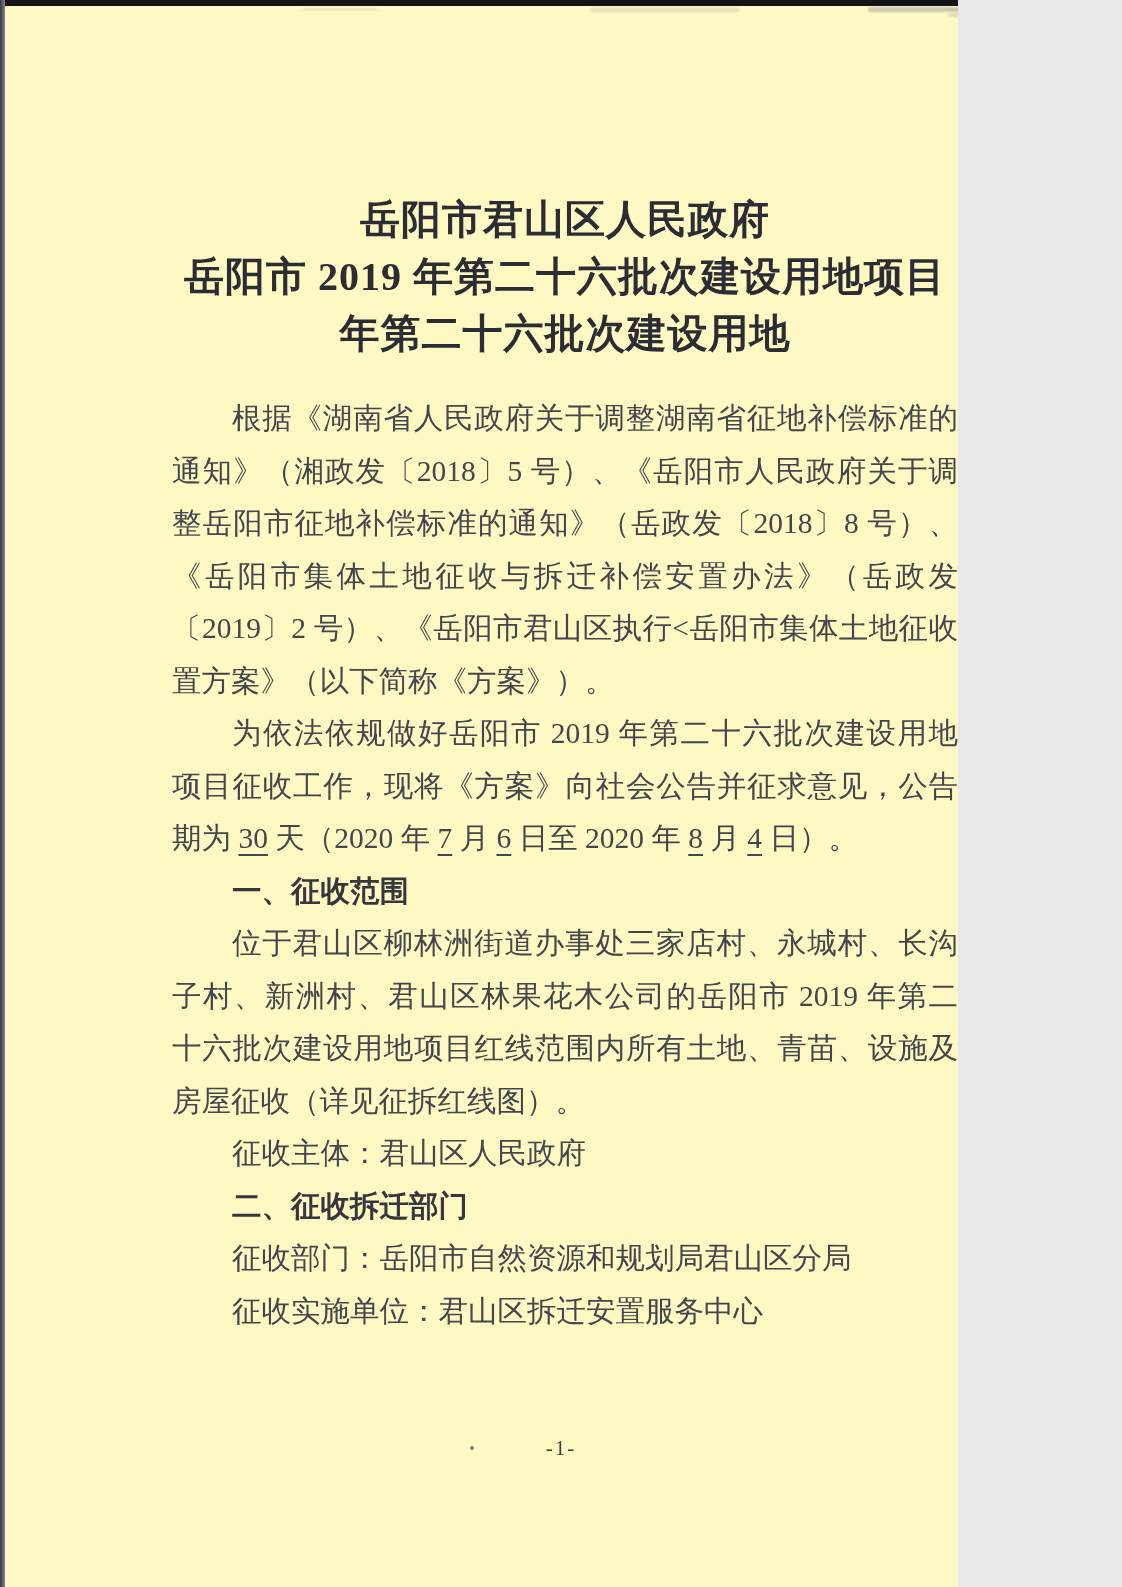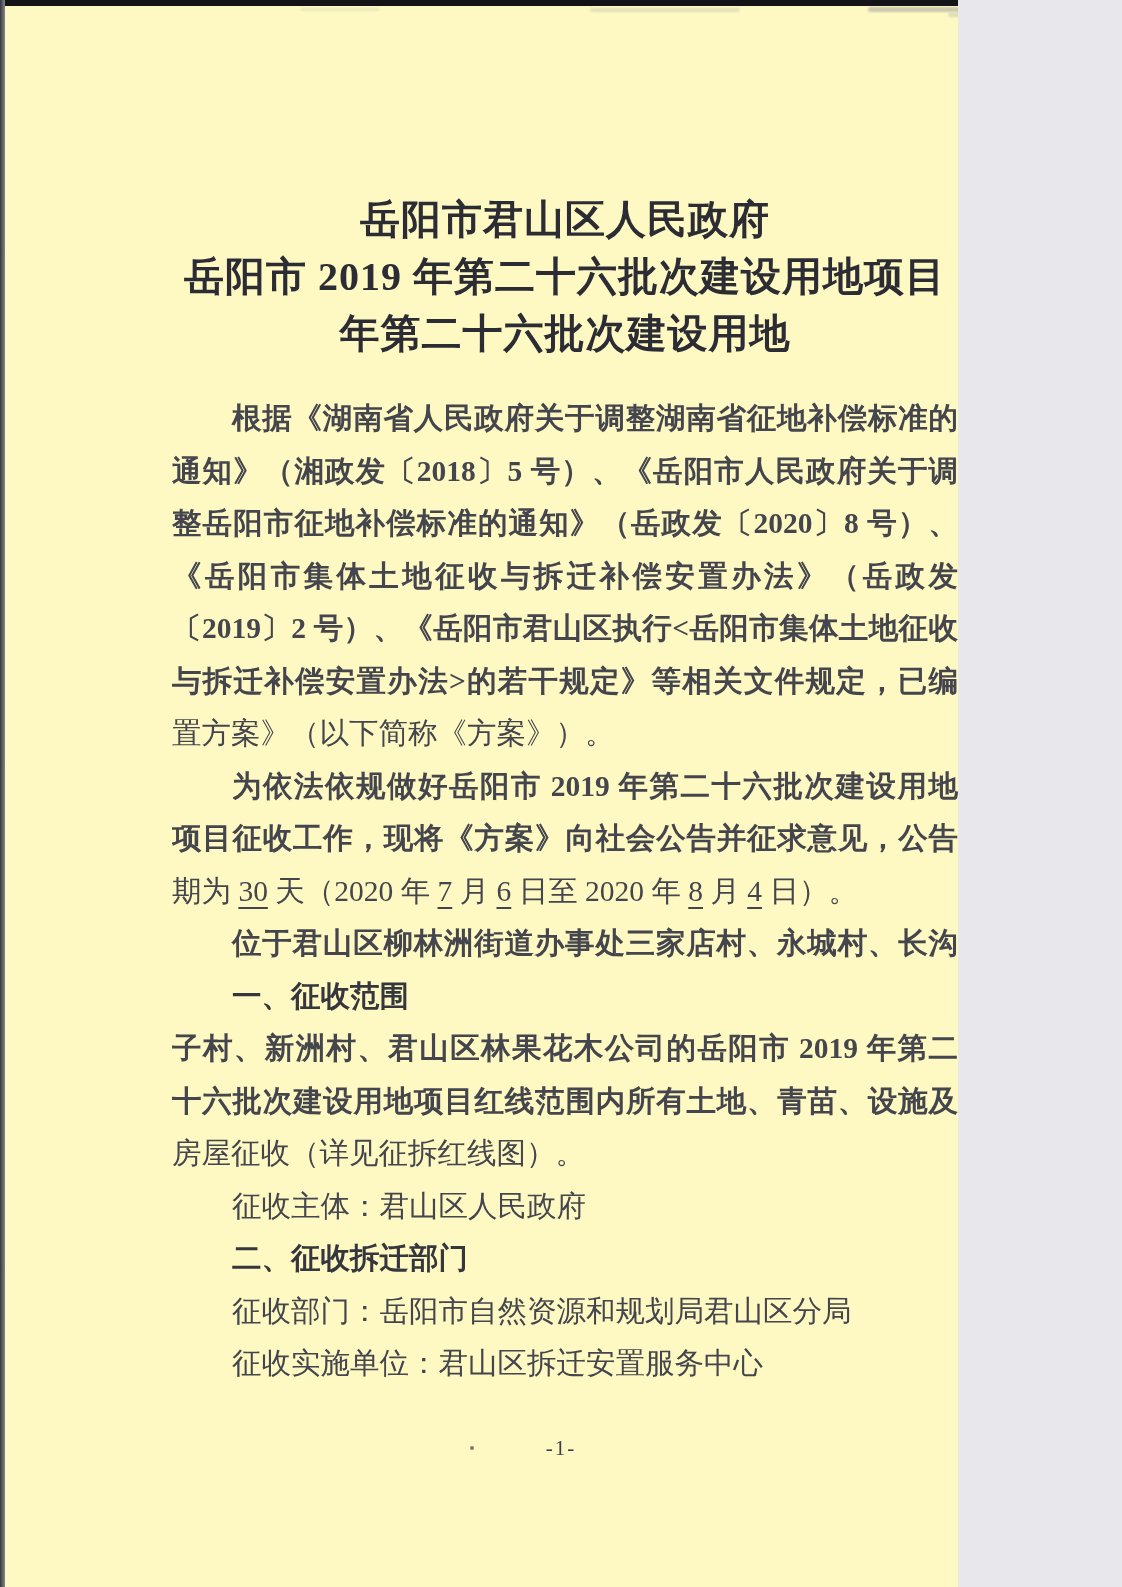--- a/index.html
+++ b/index.html
@@ -36,21 +36,21 @@
   .title-block {
     position: absolute; left: 172px; top: 191px; width: 786px;
     text-align: center; font-weight: 700; font-size: 40px; line-height: 57px;
     color: #2c2c34; letter-spacing: 1px;
   }
   .body-block {
     position: absolute; left: 172px; top: 392px; width: 786px;
     font-size: 29.5px; color: #45454d;
   }
   .line { height: 52.5px; line-height: 52.5px; overflow: hidden; }
-  .line.justify { text-align: justify; text-align-last: justify; -moz-text-align-last: justify; text-justify: inter-character; font-weight: bold; }
+  .line.justify { text-align: justify; text-align-last: justify; -moz-text-align-last: justify; text-justify: inter-character; }
   .line.indent { padding-left: 60px; }
   .line.bold { font-weight: 700; color: #36363e; }
   .u { text-decoration: underline; text-underline-offset: 6px; text-decoration-thickness: 1.5px; text-align: center; }
   .footer {
     position: absolute; left: 0; top: 1434px; width: 1122px;
     text-align: center; font-size: 21px; line-height: 28px;
     color: #3c3c44; letter-spacing: 2px;
   }
 </style>
 </head>
@@ -68,30 +68,29 @@
 
   <div class="title-block">
     <div>岳阳市君山区人民政府</div>
     <div>岳阳市 2019 年第二十六批次建设用地项目</div>
     <div>年第二十六批次建设用地</div>
   </div>
 
   <div class="body-block">
       <div class="line indent justify"><span>根据《湖南省人民政府关于调整湖南省征地补偿标准的</span></div>
       <div class="line justify"><span>通知》（湘政发〔2018〕5 号）、《岳阳市人民政府关于调</span></div>
-      <div class="line justify"><span>整岳阳市征地补偿标准的通知》（岳政发〔2020〕8 号）、</span></div>
+      <div class="line justify"><span>整岳阳市征地补偿标准的通知》（岳政发〔2018〕8 号）、</span></div>
       <div class="line justify"><span>《岳阳市集体土地征收与拆迁补偿安置办法》（岳政发</span></div>
       <div class="line justify"><span>〔2019〕2 号）、《岳阳市君山区执行&lt;岳阳市集体土地征收</span></div>
-      <div class="line justify"><span>与拆迁补偿安置办法&gt;的若干规定》等相关文件规定，已编</span></div>
       <div class="line"><span>置方案》（以下简称《方案》）。</span></div>
       <div class="line indent justify"><span>为依法依规做好岳阳市 2019 年第二十六批次建设用地</span></div>
       <div class="line justify"><span>项目征收工作，现将《方案》向社会公告并征求意见，公告</span></div>
       <div class="line"><span>期为 </span><span class="u">30</span><span> 天（2020 年 </span><span class="u">7</span><span> 月 </span><span class="u">6</span><span> 日至 2020 年 </span><span class="u">8</span><span> 月 </span><span class="u">4</span><span> 日）。</span></div>
+      <div class="line indent bold"><span>一、征收范围</span></div>
       <div class="line indent justify"><span>位于君山区柳林洲街道办事处三家店村、永城村、长沟</span></div>
-      <div class="line indent bold"><span>一、征收范围</span></div>
       <div class="line justify"><span>子村、新洲村、君山区林果花木公司的岳阳市 2019 年第二</span></div>
       <div class="line justify"><span>十六批次建设用地项目红线范围内所有土地、青苗、设施及</span></div>
       <div class="line"><span>房屋征收（详见征拆红线图）。</span></div>
       <div class="line indent"><span>征收主体：君山区人民政府</span></div>
       <div class="line indent bold"><span>二、征收拆迁部门</span></div>
       <div class="line indent"><span>征收部门：岳阳市自然资源和规划局君山区分局</span></div>
       <div class="line indent"><span>征收实施单位：君山区拆迁安置服务中心</span></div>
     </div>
 
   <div class="footer">-1-</div>

